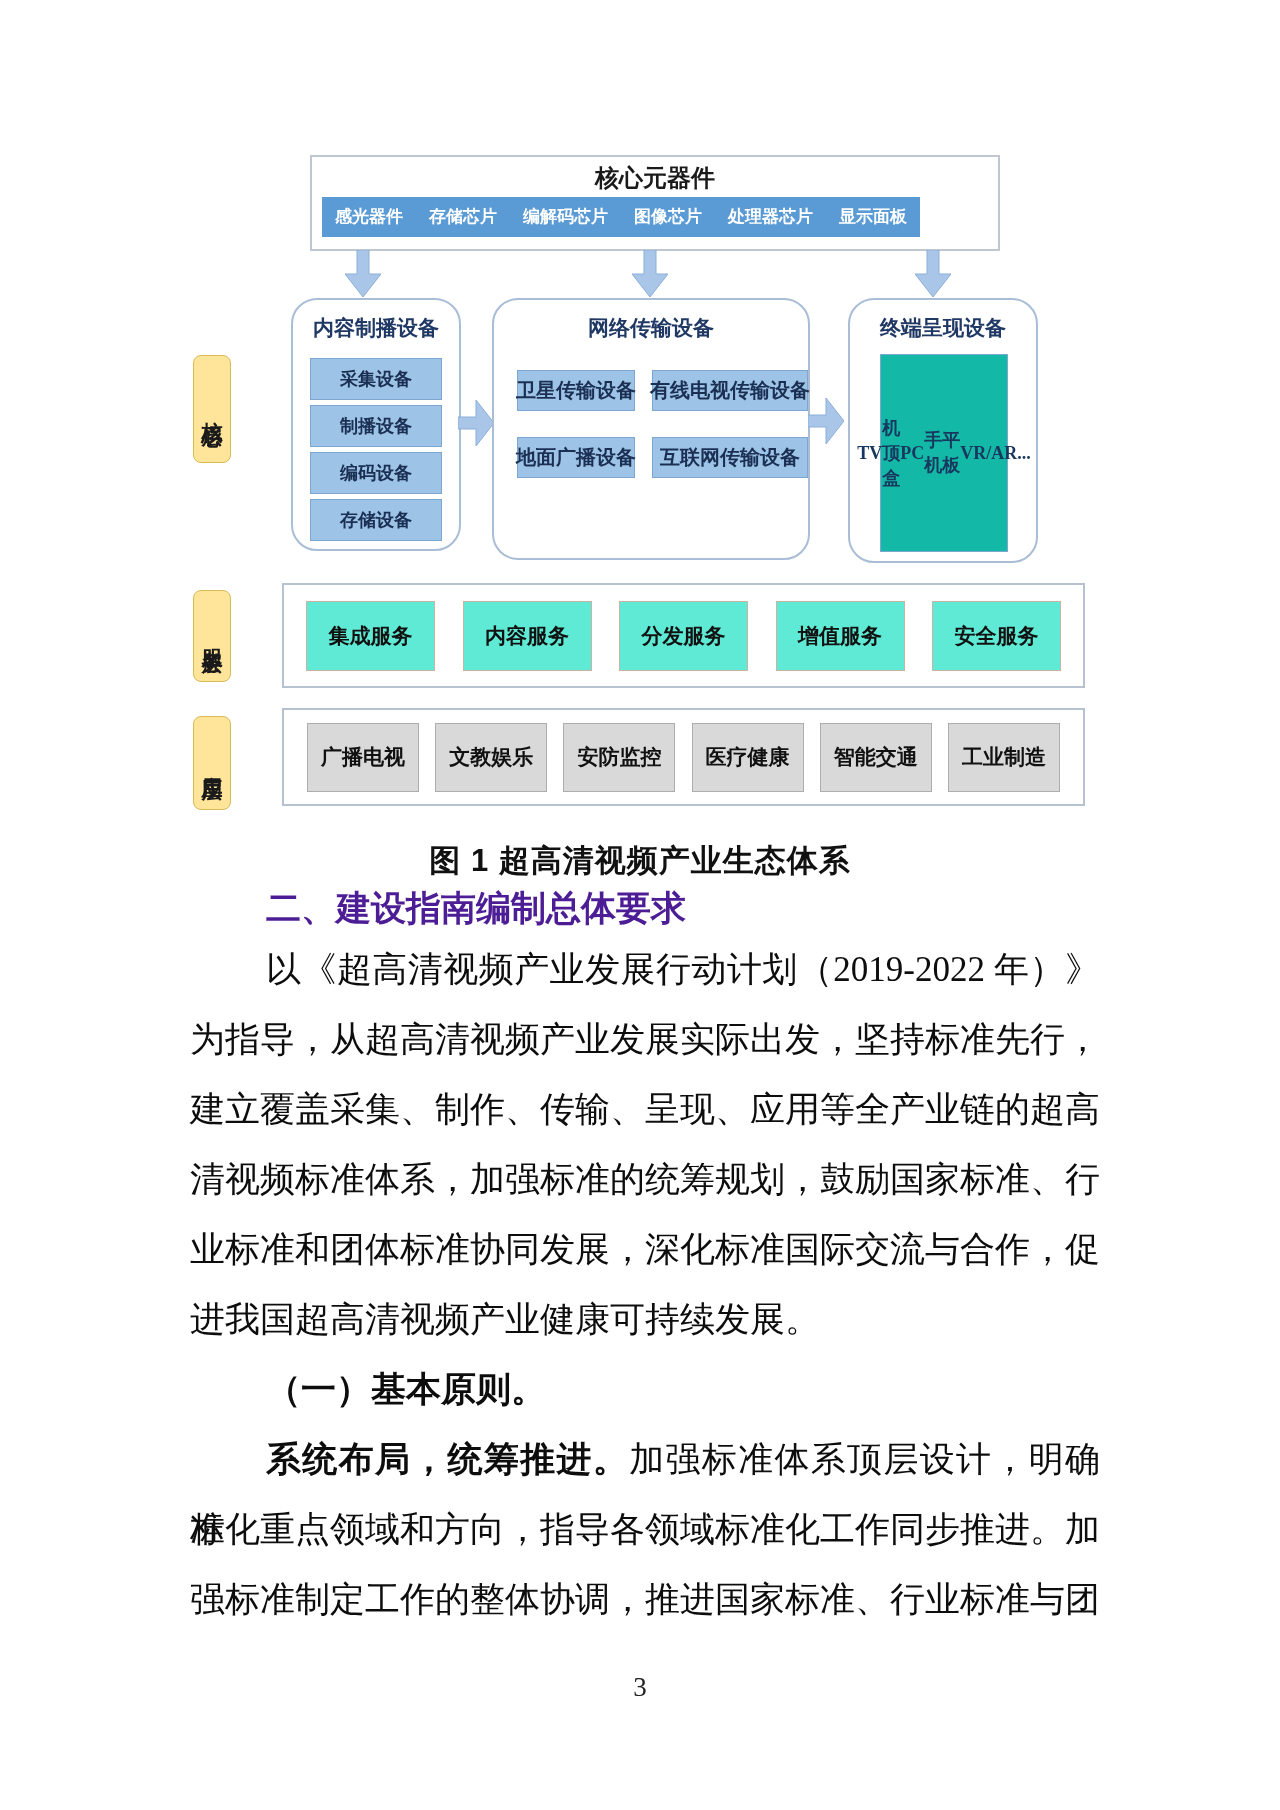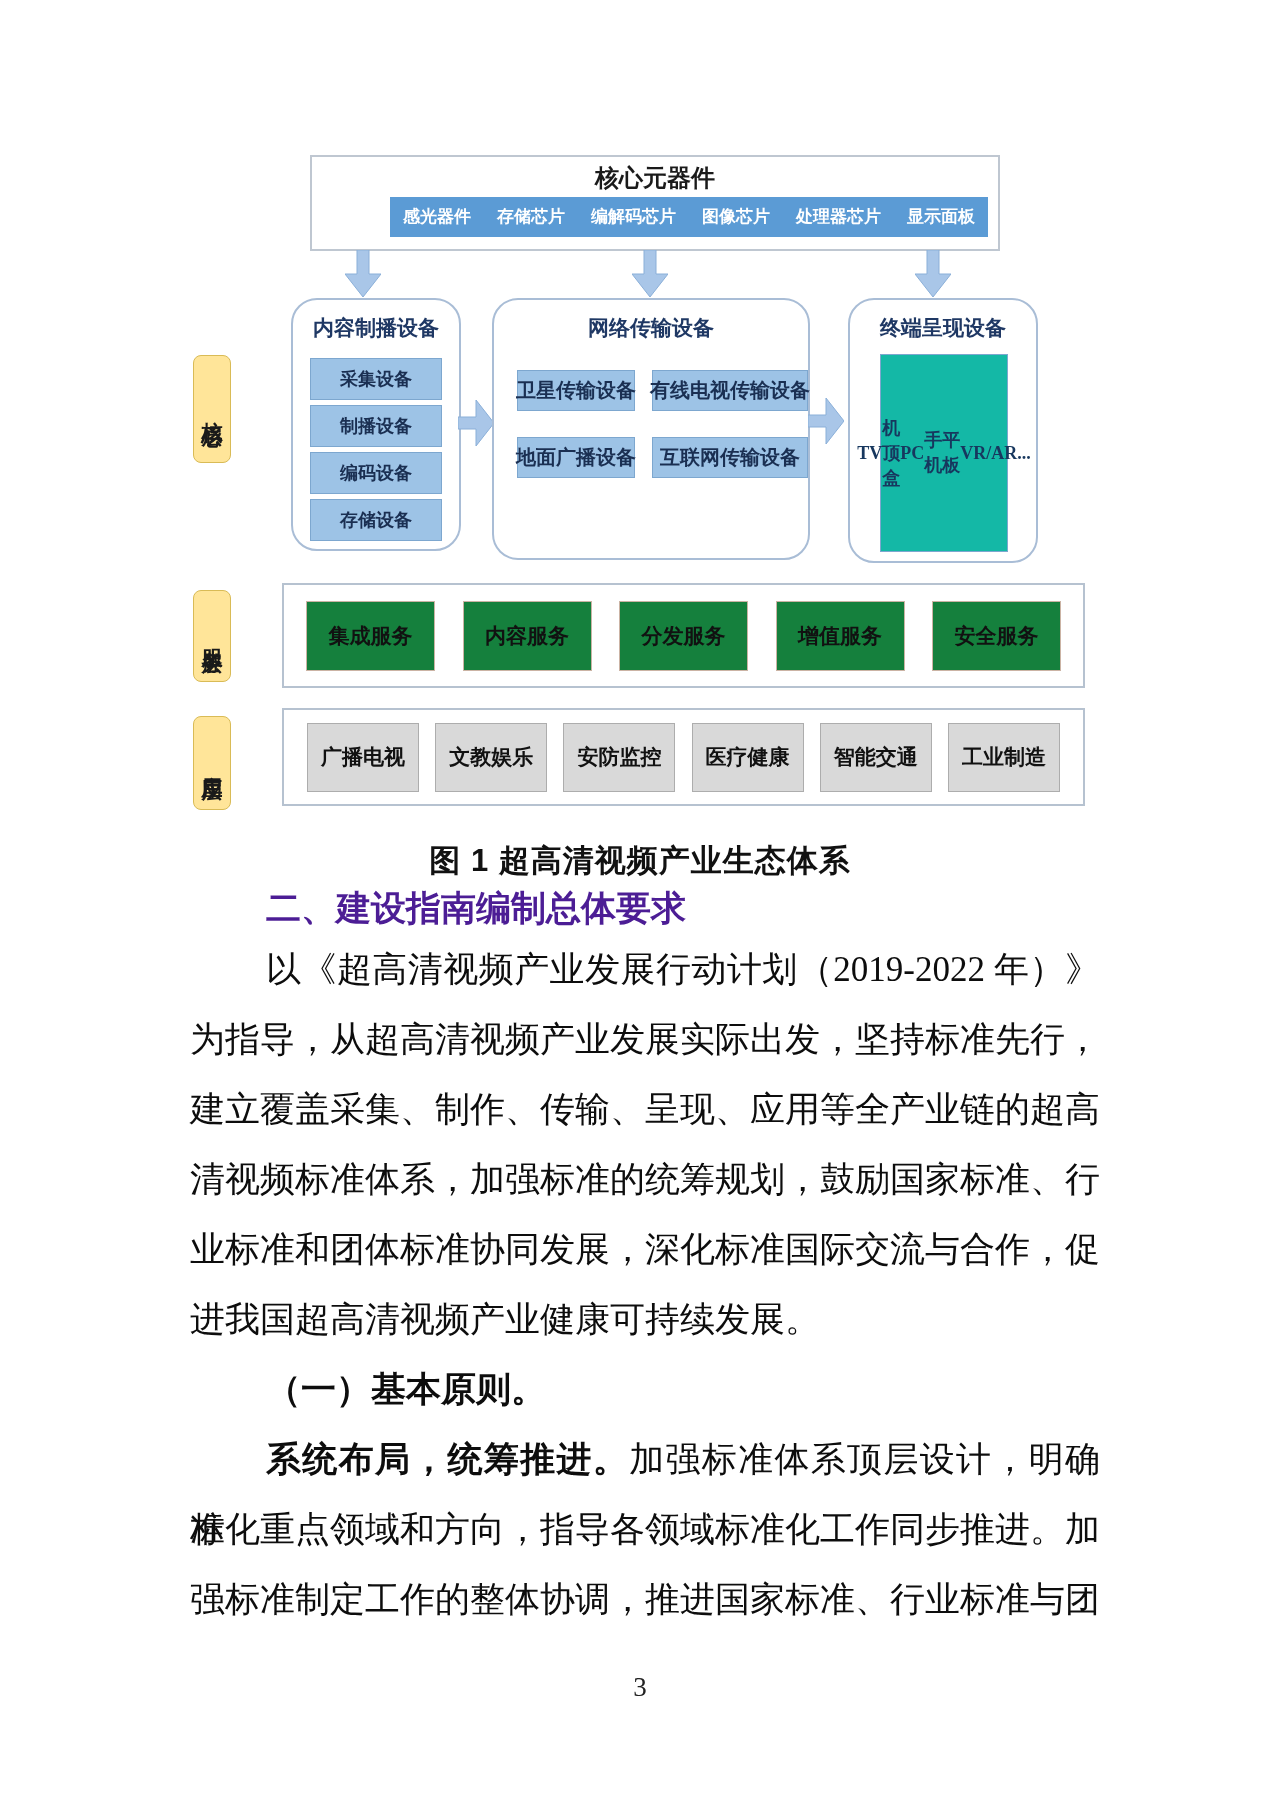--- a/index.html
+++ b/index.html
@@ -7,21 +7,21 @@
         font-family:"Liberation Sans",sans-serif;}
 
   
   .abs{position:absolute;box-sizing:border-box;}
 
   .core-box{left:310px;top:155px;width:690px;height:96px;background:#fff;
             border:2px solid #bfc7d1;}
   .core-title{position:absolute;left:0;right:0;top:5px;text-align:center;
               font-size:24px;font-weight:bold;color:#1a1a1a;}
   .chip-row{position:absolute;left:10px;right:10px;bottom:12px;display:flex;
-            justify-content:flex-end;}
+            justify-content:flex-start;}
   .chip{background:#5b9bd5;color:#ffffff;font-weight:bold;font-size:17px;
         height:40px;line-height:40px;padding:0 13px;white-space:nowrap;}
 
   .equip{background:#ffffff;border:2px solid #a9bdd6;border-radius:26px;}
   .equip-title{position:absolute;left:0;right:0;top:14px;text-align:center;
                font-size:21px;font-weight:bold;color:#1f3864;white-space:nowrap;}
   .c1{left:291px;top:298px;width:170px;height:253px;}
   .c1 .stack{position:absolute;left:17px;right:17px;top:58px;display:flex;
              flex-direction:column;gap:5px;}
   .subbox{background:#9dc3e6;border:1px solid #7da7cf;color:#1a2f52;font-weight:bold;
@@ -46,21 +46,21 @@
   .yl-serv{left:193px;top:590px;height:92px;}
   .yl-app{left:193px;top:716px;height:94px;}
 
   .band{left:282px;width:803px;background:#ffffff;border:2px solid #b6c2d0;}
   .serv-band{top:583px;height:105px;}
   .app-band{top:708px;height:98px;}
   .band-row{position:absolute;top:0;bottom:0;display:flex;align-items:center;
             justify-content:space-between;}
   .serv-band .band-row{left:22px;right:22px;}
   .app-band .band-row{left:23px;right:23px;}
-  .servbox{width:127px;height:68px;background:#15803d;border:1px solid #cbb3a4;
+  .servbox{width:127px;height:68px;background:#5eead4;border:1px solid #cbb3a4;
            display:flex;align-items:center;justify-content:center;
            font-size:21px;font-weight:bold;color:#111;white-space:nowrap;}
   .appbox{width:110px;height:67px;background:#d9d9d9;border:1px solid #adadad;
           display:flex;align-items:center;justify-content:center;
           font-size:21px;font-weight:bold;color:#111;white-space:nowrap;}
 
   .arrow{position:absolute;}
 
   .caption{position:absolute;left:0;right:0;top:840px;text-align:center;
            font-size:31px;font-weight:bold;color:#111;letter-spacing:1px;}

